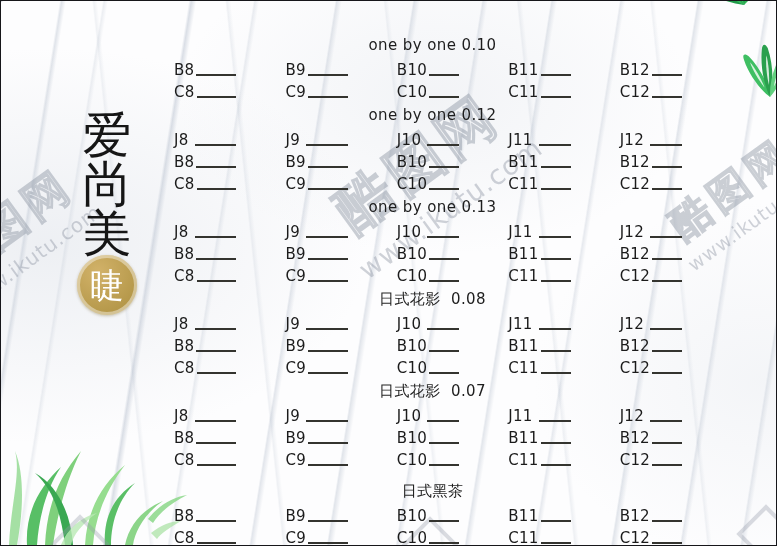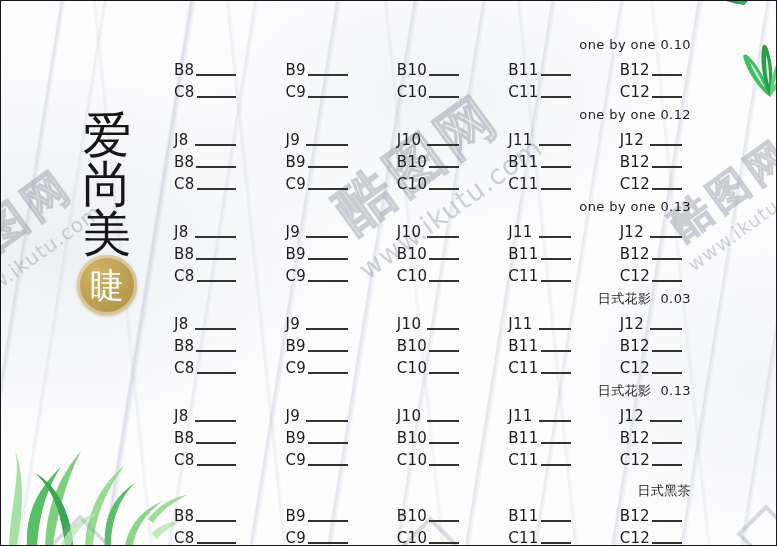--- a/index.html
+++ b/index.html
@@ -51,21 +51,21 @@
   .brand-char{display:block;font-size:49px;line-height:49px;font-weight:400;color:#161616;letter-spacing:0;}
   .brand-badge{
     width:60px;height:60px;border-radius:50%;margin-top:-3px;
     background:radial-gradient(circle at 35% 28%, #d2b269, var(--gold,#b5984a) 72%);
     box-shadow:inset 0 0 0 3px rgba(255,255,255,.42), 0 1px 3px rgba(110,90,35,.35);
     display:flex;align-items:center;justify-content:center;position:relative;z-index:4;}
   .badge-char{font-size:34px;color:#fff;font-weight:500;line-height:1;}
 
   
   .menu{position:absolute;left:173px;top:31px;width:517px;z-index:6;}
-  .menu-section-title{height:26px;line-height:26px;text-align:right;font-size:13px;
+  .menu-section-title{height:26px;line-height:26px;text-align:center;font-size:15px;
       font-weight:500;white-space:pre;color:#1d1d1d;letter-spacing:.4px;}
   .menu-section:last-child{margin-top:8px;}
   .menu-row{display:flex;height:22px;gap:40px;}
   .menu-cell{flex:1;display:flex;align-items:flex-end;min-width:0;}
   .cell-label{font-size:15px;line-height:19px;font-weight:500;letter-spacing:.3px;color:#1b1b1b;}
   .cell-label.j-gap{margin-right:4px;text-align:center;}
   .cell-line{flex:1;height:1.4px;background:#34342f;margin:0 9px 4.5px 2px;}
 
   
   .leaf-tr{position:absolute;right:0;top:0;z-index:2;}
@@ -343,21 +343,21 @@
             <span class="cell-label">C11</span>
             <span class="cell-line"></span>
           </div>
           <div class="menu-cell">
             <span class="cell-label">C12</span>
             <span class="cell-line"></span>
           </div>
         </div>
       </div>
       <div class="menu-section">
-        <div class="menu-section-title">日式花影  0.03</div>
+        <div class="menu-section-title">日式花影  0.08</div>
         <div class="menu-row">
           <div class="menu-cell">
             <span class="cell-label j-gap">J8</span>
             <span class="cell-line"></span>
           </div>
           <div class="menu-cell">
             <span class="cell-label j-gap">J9</span>
             <span class="cell-line"></span>
           </div>
           <div class="menu-cell">
@@ -412,21 +412,21 @@
             <span class="cell-label">C11</span>
             <span class="cell-line"></span>
           </div>
           <div class="menu-cell">
             <span class="cell-label">C12</span>
             <span class="cell-line"></span>
           </div>
         </div>
       </div>
       <div class="menu-section">
-        <div class="menu-section-title">日式花影  0.13</div>
+        <div class="menu-section-title">日式花影  0.07</div>
         <div class="menu-row">
           <div class="menu-cell">
             <span class="cell-label j-gap">J8</span>
             <span class="cell-line"></span>
           </div>
           <div class="menu-cell">
             <span class="cell-label j-gap">J9</span>
             <span class="cell-line"></span>
           </div>
           <div class="menu-cell">

